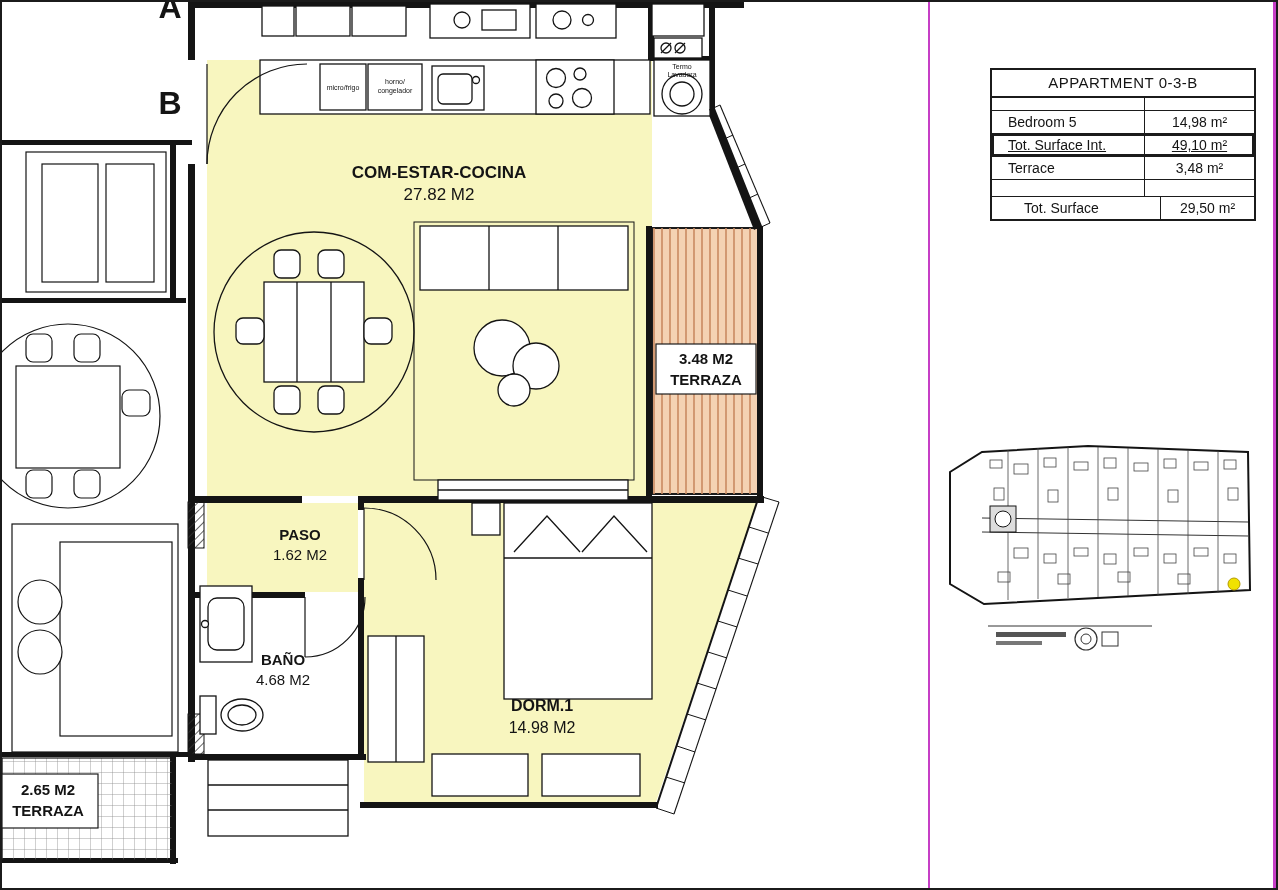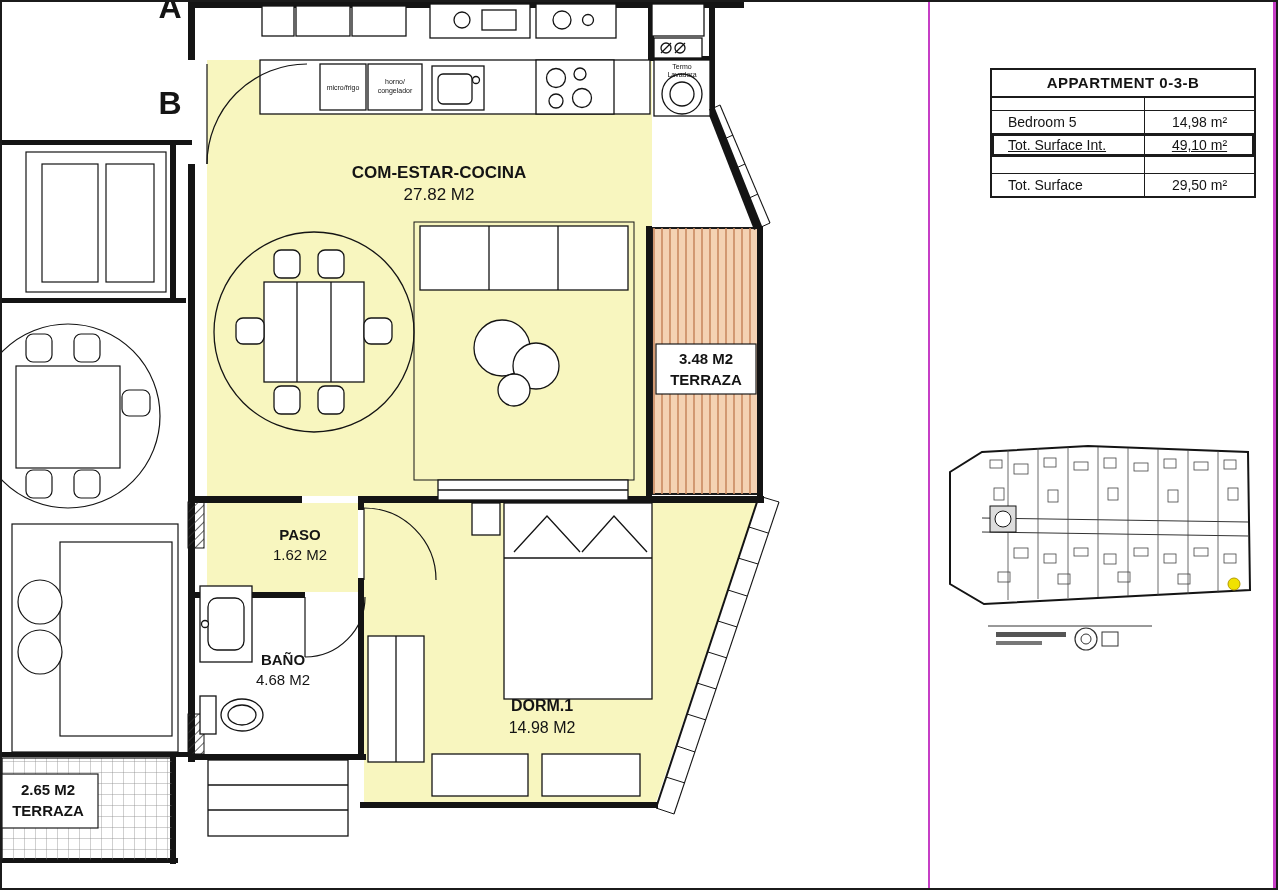--- a/index.html
+++ b/index.html
@@ -11,25 +11,25 @@
   svg text{font-family:"Liberation Sans",sans-serif;fill:#141414;}
   .plan-svg{position:absolute;left:0;top:0;}
   .vline-magenta{position:absolute;top:0;bottom:0;width:2px;background:#c63fc6;}
   .rline-magenta{position:absolute;top:0;bottom:0;right:0;width:3px;background:#c63fc6;}
 
   
   .area-table{
     position:absolute;left:988px;top:66px;width:266px;
     border:2px solid #1b1b1b;font-size:14px;background:#fff;box-sizing:border-box;
   }
-  .tbl-title{height:26px;line-height:26px;text-align:center;font-weight:bold;
+  .tbl-title{height:26px;line-height:26px;text-align:center;font-weight:normal;
     font-size:15px;letter-spacing:.5px;border-bottom:2px solid #1b1b1b;}
   .tbl-row{display:grid;grid-template-columns:152px 1fr;height:22px;line-height:22px;
     border-bottom:1px solid #1b1b1b;}
-  .tbl-row:last-child{border-bottom:none;}
+  .tbl-row:last-child{border-bottom:none;margin-left:16px;}
   .tbl-row.spacer{height:12px;}
   .tbl-row.blank{height:16px;}
   .label-cell{padding-left:16px;overflow:hidden;white-space:nowrap;}
   .value-cell{border-left:1px solid #1b1b1b;text-align:center;}
   .tbl-row.highlight{box-shadow:inset 0 0 0 2px #1b1b1b;text-decoration:underline;}
 
   .keyplan-svg{position:absolute;left:936px;top:434px;}
 </style>
 </head>
 <body>
@@ -260,20 +260,24 @@
       <div class="label-cell"></div>
       <div class="value-cell"></div>
     </div>
     <div class="tbl-row">
       <div class="label-cell">Bedroom 5</div>
       <div class="value-cell">14,98 m²</div>
     </div>
     <div class="tbl-row highlight">
       <div class="label-cell">Tot. Surface Int.</div>
       <div class="value-cell">49,10 m²</div>
+    </div>
+    <div class="tbl-row">
+      <div class="label-cell">Terrace</div>
+      <div class="value-cell">3,48 m²</div>
     </div>
     <div class="tbl-row blank">
       <div class="label-cell"></div>
       <div class="value-cell"></div>
     </div>
     <div class="tbl-row">
       <div class="label-cell">Tot. Surface</div>
       <div class="value-cell">29,50 m²</div>
     </div>
   </div>

